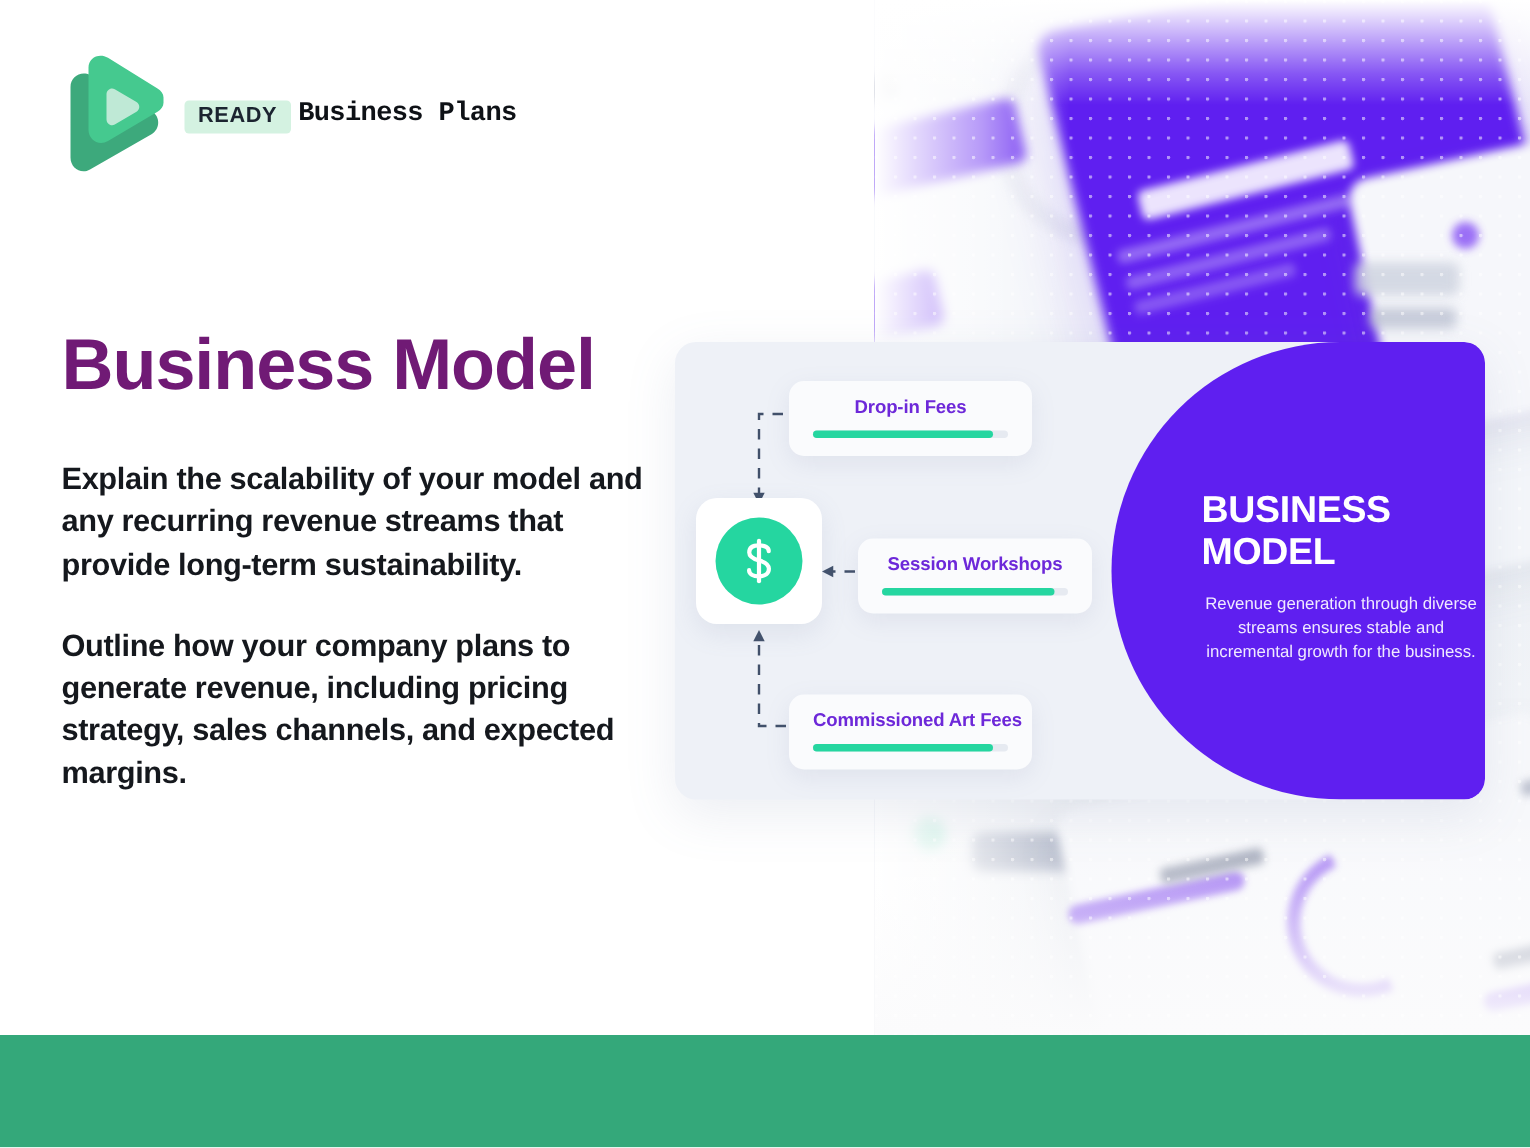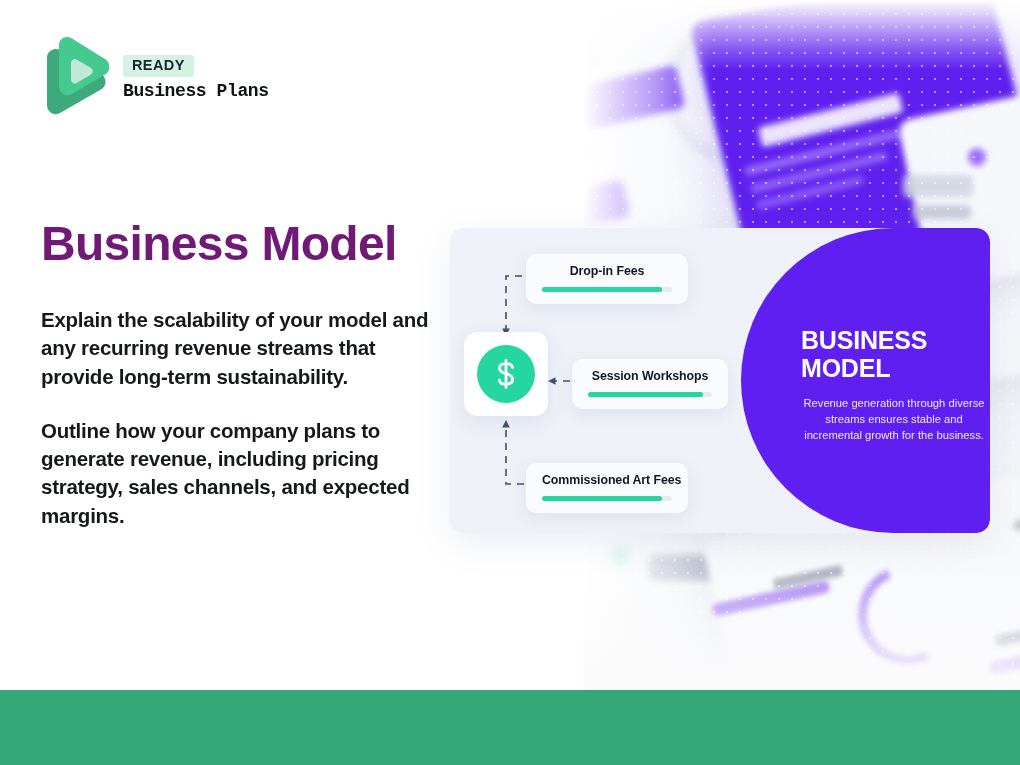--- a/index.html
+++ b/index.html
@@ -163,21 +163,21 @@
 
   
   .logo-block {
     position: absolute;
     left: 41px; top: 36px;
     display: flex; align-items: center; gap: 14px;
   }
   .logo-mark { position: relative; width: 68px; height: 84px; }
   .logo-mark svg { display:block; }
 
-  .logo-text { display:flex; flex-direction:column; gap: 5px; }
+  .logo-text { display:flex; flex-direction:row; gap: 5px; }
   .ready-badge {
     align-self: flex-start;
     background: #d4f2e1;
     color: #1b2430;
     font-size: 14.5px;
     font-weight: 600;
     letter-spacing: .4px;
     padding: 3px 9px 4px;
     border-radius: 3px;
     line-height: 1;
@@ -281,21 +281,21 @@
   .node {
     position: absolute;
     background: #fafbfd;
     border-radius: 10px;
     box-shadow: 0 5px 16px rgba(120,135,170,.13);
     padding: 11px 16px 12px;
   }
   .node-label {
     font-size: 12.4px;
     font-weight: 700;
-    color: #0f172a;
+    color: #6d28d9;
     text-align: center;
     letter-spacing: -0.1px;
     line-height: 1;
     white-space: nowrap;
   }
   .node-track {
     margin-top: 10px;
     height: 5px;
     border-radius: 3px;
     background: #e6eaf1;

